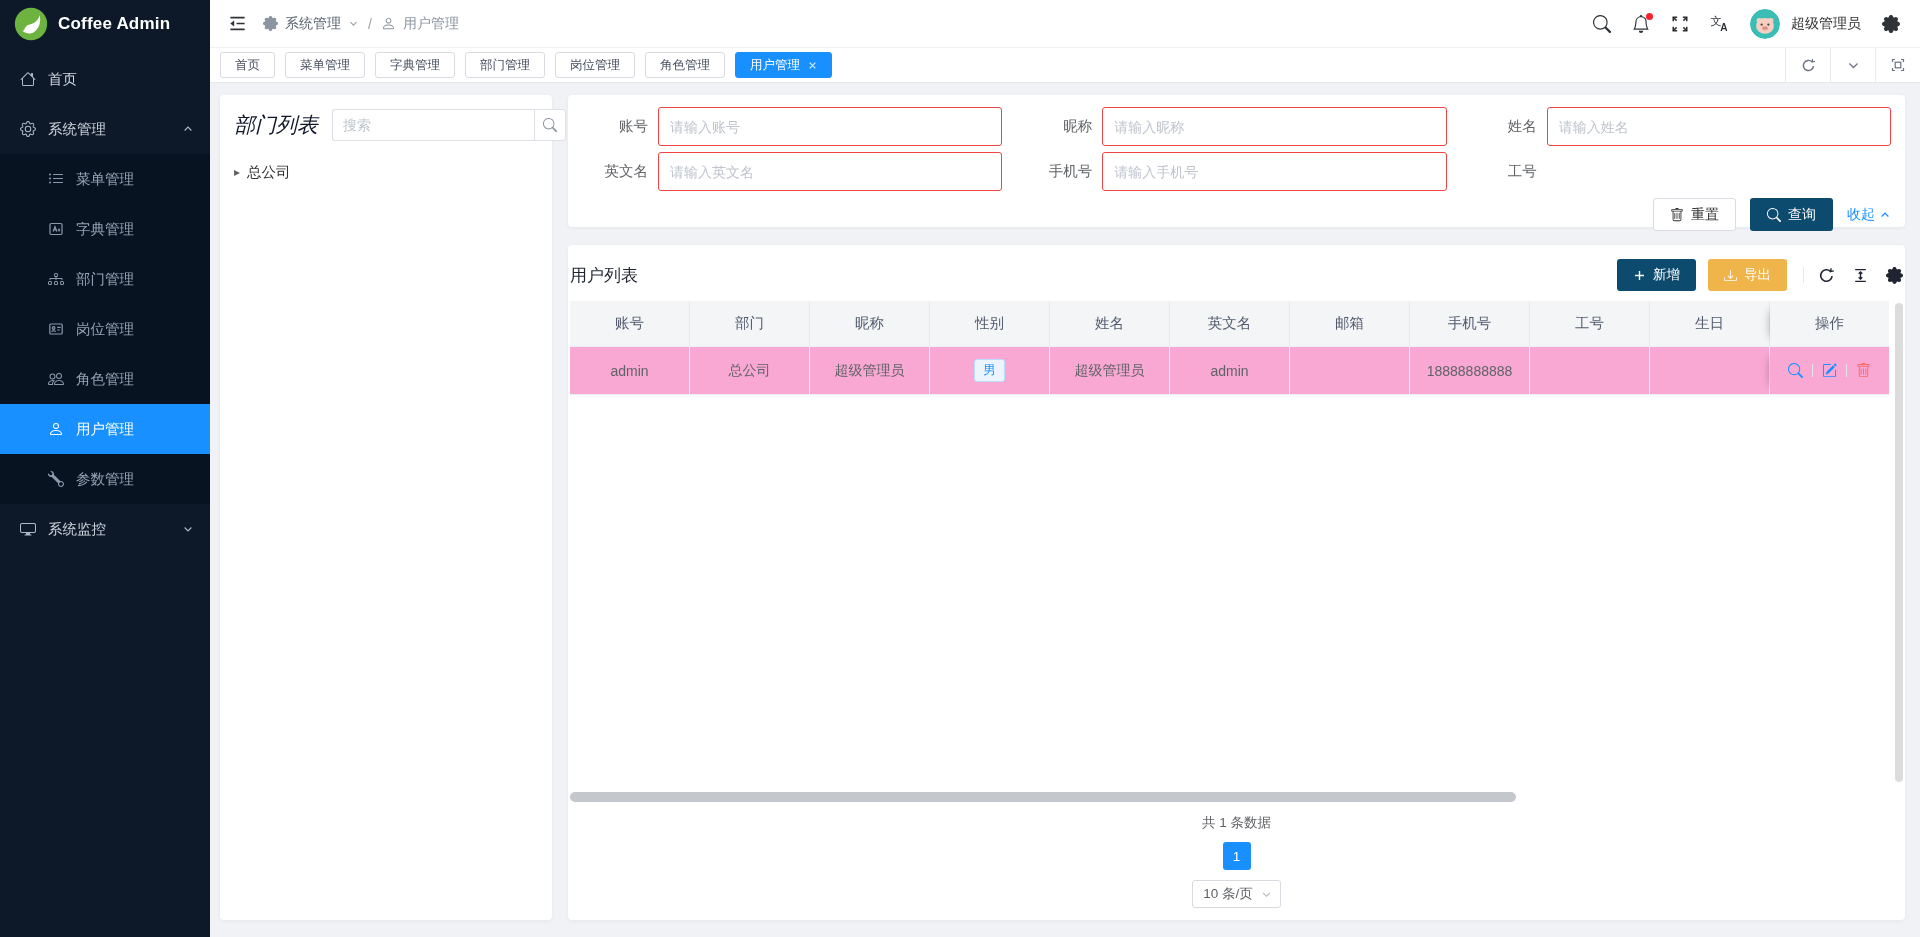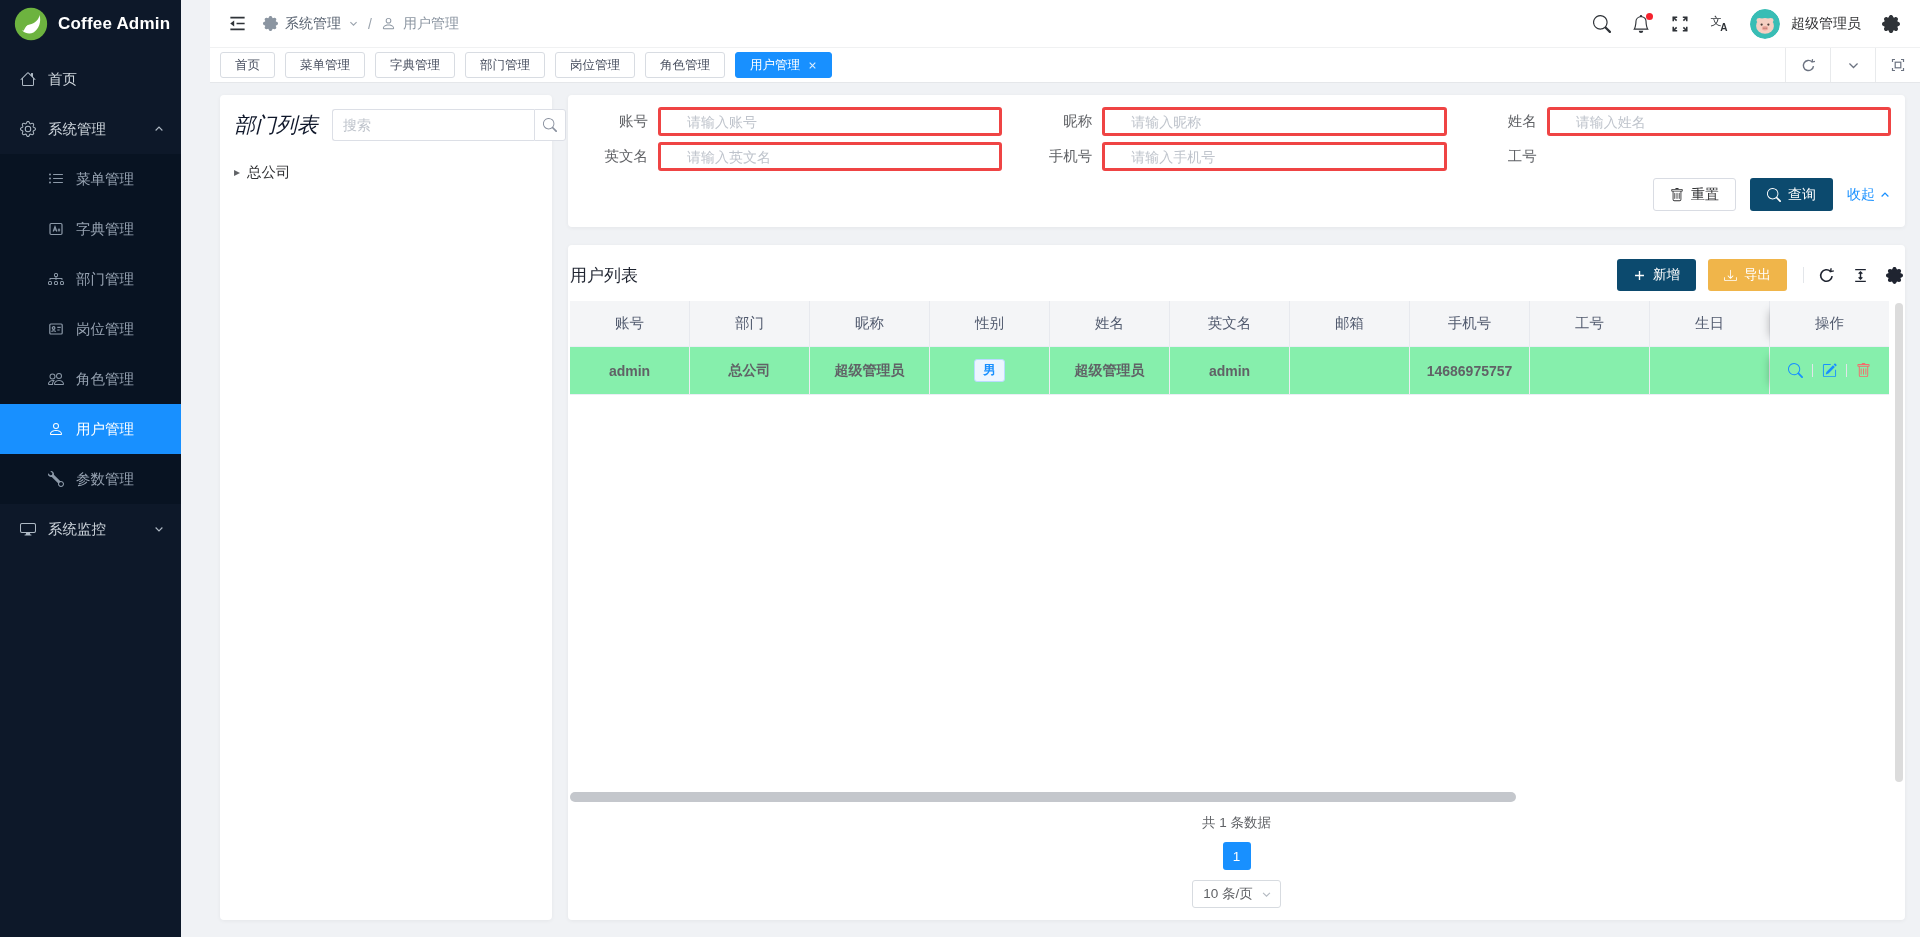--- a/index.html
+++ b/index.html
@@ -1,21 +1,21 @@
 <!DOCTYPE html>
 <html><head>
 <meta charset="utf-8">
 <style>
   * { margin:0; padding:0; box-sizing:border-box; }
   html,body { width:1920px; height:937px; overflow:hidden;
     font-family:"Liberation Sans","DejaVu Sans",sans-serif; background:#f0f2f5; }
   .i { display:inline-block; vertical-align:middle; flex:none; }
 
   
-  .sidebar { position:absolute; left:0; top:0; width:181px; height:937px;
+  .sidebar { position:absolute; left:0; top:0; width:210px; height:937px;
     background:#0d1829; z-index:5; }
   .logo-row { height:48px; display:flex; align-items:center; padding-left:14px; gap:10px; }
   .logo-title { color:#fff; font-size:17px; font-weight:bold; letter-spacing:.2px; }
   .menu { margin-top:6px; }
   .menu-item { height:50px; display:flex; align-items:center; gap:12px;
     padding:0 16px 0 20px; color:#cfd6dd; font-size:14.5px; cursor:pointer; }
   .menu-item .i { color:#aeb9c4; }
   .menu-item .grow { flex:1; }
   .submenu { background:#081322; }
   .submenu .menu-item { padding-left:48px; color:#97a3b2; }
@@ -74,22 +74,22 @@
   .tree-caret { color:#606266; font-size:12px; }
 
   
   .main { flex:1; display:flex; flex-direction:column; min-width:0; }
 
   
   .search-card { height:132px; padding:12px 14px; }
   .form-grid { display:grid; grid-template-columns:repeat(3,1fr); column-gap:24px; row-gap:6px; }
   .form-item { display:flex; align-items:center; }
   .form-item label { width:76px; text-align:right; padding-right:10px; font-size:14.5px; color:#606266; }
-  .form-item input { flex:1; min-width:0; height:29px; border:3px solid #ef4444; border-radius:3px;
-    padding:0 26px; font-size:14px; color:#303133; outline:none; }
+  .form-item input { flex:1; min-width:0; height:39px; border:1px solid #ef4444; border-radius:3px;
+    padding:0 11px; font-size:14px; color:#303133; outline:none; }
   .form-item input::placeholder { color:#bfc4cc; }
   .form-actions { margin-top:7px; display:flex; justify-content:flex-end; align-items:center; gap:14px; }
   .btn { height:33px; display:inline-flex; align-items:center; gap:7px; padding:0 16px;
     border-radius:3px; font-size:14px; cursor:pointer; border:1px solid transparent; }
   .btn-plain { background:#fff; border-color:#d9dce3; color:#303133; }
   .btn-primary { background:#0c4a6e; color:#fff; }
   .btn-warning { background:#f0b54a; color:#fff; }
   .link-collapse { color:#1890ff; font-size:14px; display:inline-flex; align-items:center;
     gap:4px; cursor:pointer; }
 
@@ -106,21 +106,21 @@
     display:flex; flex-direction:column; min-height:0; }
   .v-scroll { position:absolute; right:0; top:2px; bottom:8px; width:8px;
     background:#dcdcdc; border-radius:4px; }
   .t-row { display:flex; }
   .t-cell { flex:1; min-width:0; display:flex; align-items:center; justify-content:center;
     text-align:center; border-right:1px solid #eceef2; border-bottom:1px solid #ebeef5; }
   .t-row .t-cell:last-child { border-right:none;
     box-shadow:-10px 0 10px -10px rgba(0,0,0,.28); }
   .t-header .t-cell { height:46px; background:#f4f5f7; font-size:14.5px; color:#515a6e;
     border-right-color:#e7e9ee; }
-  .t-data .t-cell { height:48px; font-size:14px; color:#606266; background:#86efac;font-weight:bold; }
+  .t-data .t-cell { height:48px; font-size:14px; color:#606266; background:#f9a8d4; }
   .tag-gender { display:inline-block; padding:2px 8px; font-size:12.5px; color:#1890ff;
     background:#ecf5ff; border:1px solid #b9dcff; border-radius:3px; line-height:1.4; }
   .row-actions { display:flex; align-items:center; }
   .row-actions .act { display:flex; cursor:pointer; }
   .act-view,.act-edit { color:#1890ff; }
   .act-delete { color:#f56c6c; }
   .act-sep { width:1px; height:13px; background:#e2e5ea; margin:0 9px; }
   .table-spacer { flex:1; background:#fff; }
   .h-scrollbar { height:10px; margin-top:2px; position:relative; }
   .h-scrollbar .thumb { position:absolute; left:0; top:0; height:10px; width:71%;
@@ -484,21 +484,21 @@
         <div class="t-row t-data">
           <div class="t-cell">admin</div>
           <div class="t-cell">总公司</div>
           <div class="t-cell">超级管理员</div>
           <div class="t-cell">
             <span class="tag-gender">男</span>
           </div>
           <div class="t-cell">超级管理员</div>
           <div class="t-cell">admin</div>
           <div class="t-cell"></div>
-          <div class="t-cell">14686975757</div>
+          <div class="t-cell">18888888888</div>
           <div class="t-cell"></div>
           <div class="t-cell"></div>
           <div class="t-cell">
             <div class="row-actions">
               <span class="act act-view">
                 <svg class="i" width="15" height="15" viewBox="0 0 16 16" fill="currentColor">
                     <path d="M11.742 10.344a6.5 6.5 0 1 0-1.397 1.398h-.001c.03.04.062.078.098.115l3.85 3.85a1 1 0 0 0 1.415-1.414l-3.85-3.85a1.007 1.007 0 0 0-.115-.1zM12 6.5a5.5 5.5 0 1 1-11 0 5.5 5.5 0 0 1 11 0z"></path>
                   </svg>
               </span>
               <span class="act-sep"></span>

